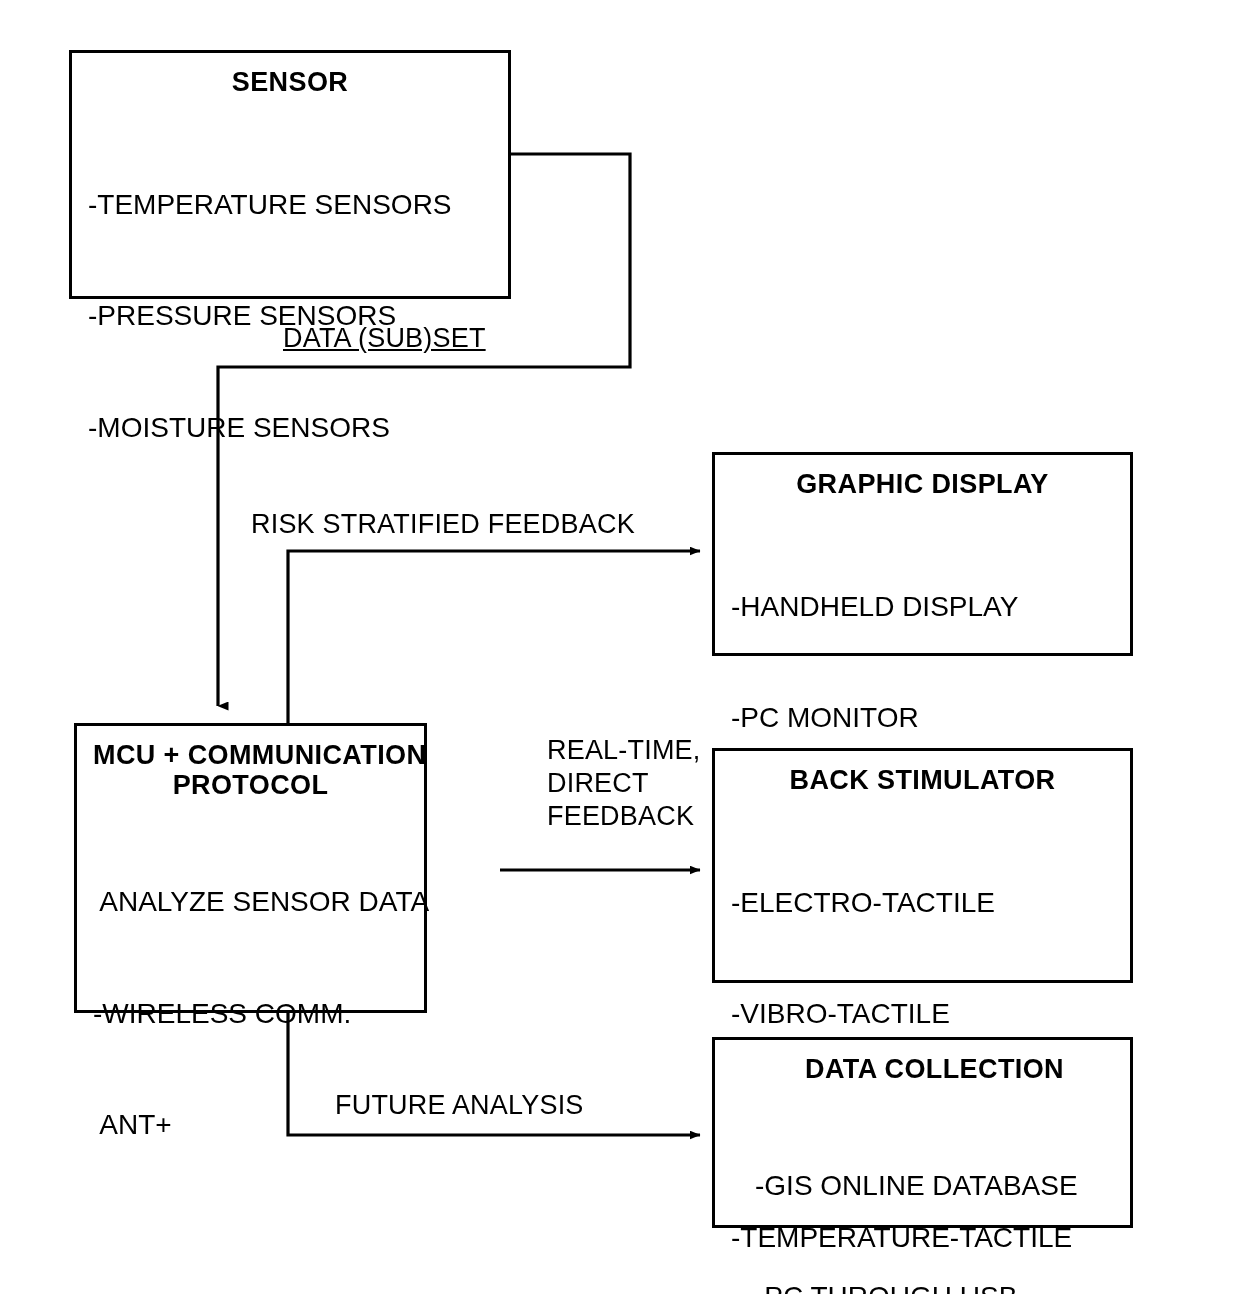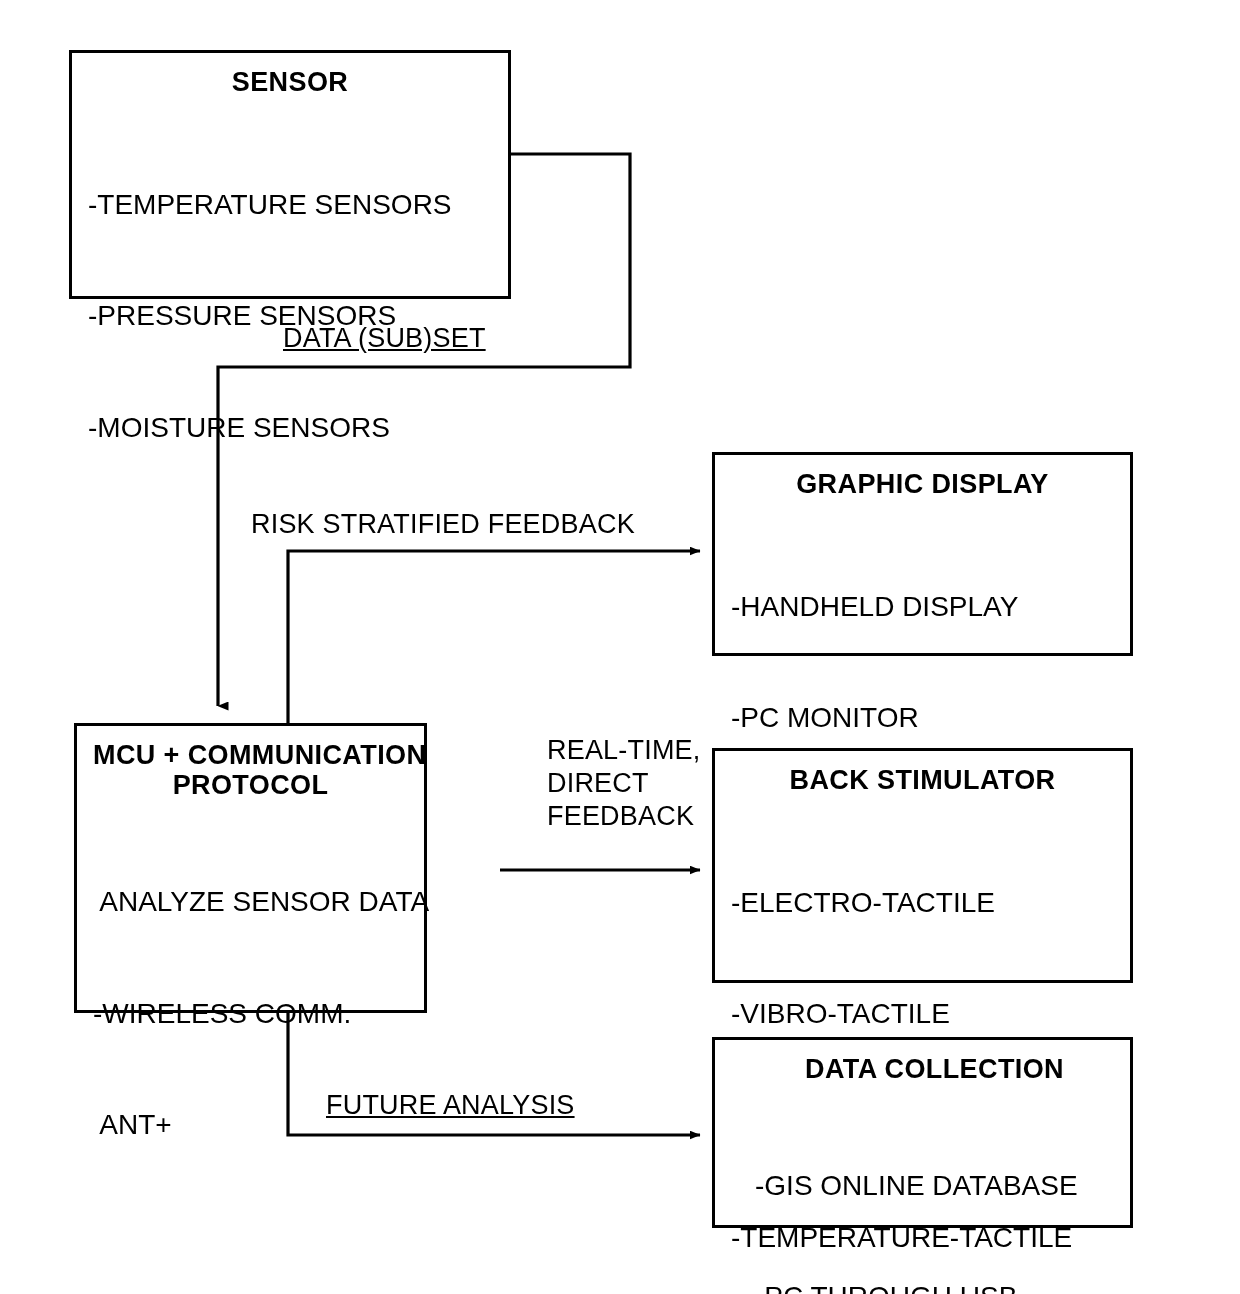--- a/index.html
+++ b/index.html
@@ -87,15 +87,15 @@
   </div>
 
   <div class="edge-label" style="left:283px;top:322px;text-decoration:underline;">DATA (SUB)SET</div>
 
   <div class="edge-label" style="left:251px;top:508px;">RISK STRATIFIED FEEDBACK</div>
 
   <div class="edge-label" style="left:527px;top:734px;margin-left:20px;">REAL-TIME,
 DIRECT
 FEEDBACK</div>
 
-  <div class="edge-label" style="left:326px;top:1089px;text-decoration:underline;">FUTURE ANALYSIS</div>
+  <div class="edge-label" style="left:335px;top:1089px;">FUTURE ANALYSIS</div>
 
 </div>
 
 </body></html>

